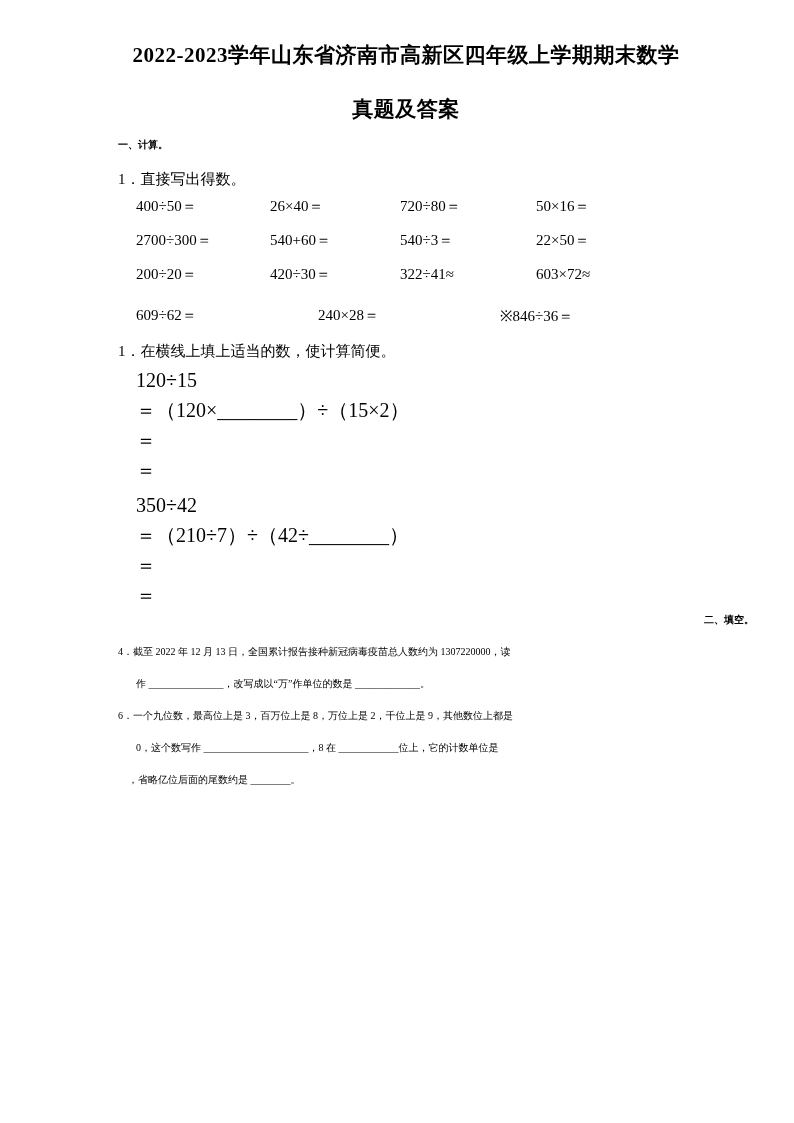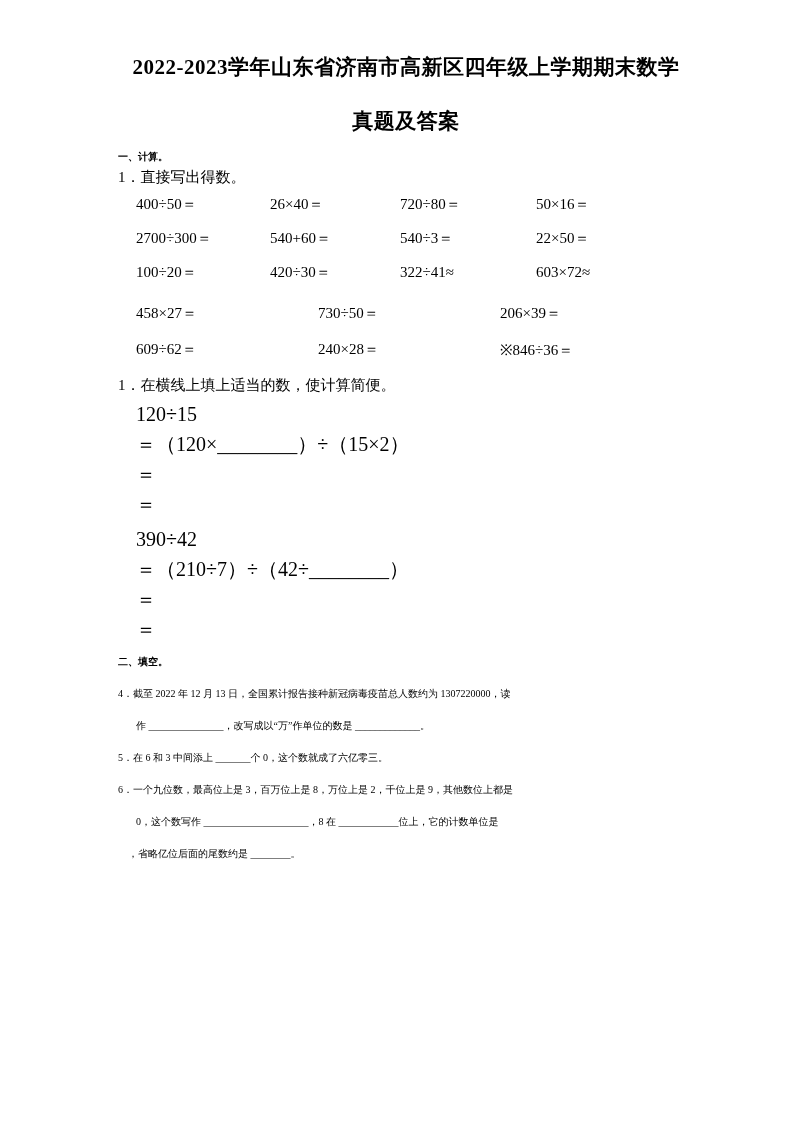--- a/index.html
+++ b/index.html
@@ -12,21 +12,21 @@
     height: 1123px;
     overflow: hidden;
     color: #000000;
     font-family: "Liberation Serif", "DejaVu Serif", serif;
     font-size: 15px;
   }
   .page {
     box-sizing: border-box;
     width: 794px;
     height: 1123px;
-    padding: 53px 40px 0 118px;
+    padding: 41px 40px 0 118px;
     background: #ffffff;
   }
 
   
   .doc-title {
     text-align: center;
     font-weight: bold;
     font-size: 21px;
     line-height: 28px;
     letter-spacing: 0.5px;
@@ -36,27 +36,28 @@
   .doc-title.second { margin-top: 26px; }
 
   
   .sec-heading {
     font-weight: bold;
     font-size: 10px;
     height: 20px;
     line-height: 20px;
   }
   .sec-heading.first  { margin-top: 12px; }
-  .sec-heading.second { margin-top: 8px; }
+  .sec-heading.second { margin-top: 0; text-align: right; }
 
   
   .q-label {
     font-size: 15px;
     height: 20px;
     line-height: 20px;
+    margin-top: 14px;
     white-space: nowrap;
   }
   .q-label.q2 { margin-top: 16px; }
   .q-label.q3 { margin-top: 8px; }
 
   
   .grid4 { margin-left: 18px; }
   .grid4 .grid-row {
     display: grid;
     grid-template-columns: 134px 130px 136px auto;
@@ -119,61 +120,55 @@
       <span class="cell">720÷80＝</span>
       <span class="cell">50×16＝</span>
     </div>
     <div class="grid-row">
       <span class="cell">2700÷300＝</span>
       <span class="cell">540+60＝</span>
       <span class="cell">540÷3＝</span>
       <span class="cell">22×50＝</span>
     </div>
     <div class="grid-row">
-      <span class="cell">100÷20＝</span>
+      <span class="cell">200÷20＝</span>
       <span class="cell">420÷30＝</span>
       <span class="cell">322÷41≈</span>
       <span class="cell">603×72≈</span>
     </div>
   </div>
 
 
   <div class="grid3">
-    <div class="grid-row">
-      <span class="cell">458×27＝</span>
-      <span class="cell">730÷50＝</span>
-      <span class="cell">206×39＝</span>
-    </div>
     <div class="grid-row">
       <span class="cell">609÷62＝</span>
       <span class="cell">240×28＝</span>
       <span class="cell">※846÷36＝</span>
     </div>
   </div>
 
   <div class="q-label q3">1．在横线上填上适当的数，使计算简便。</div>
 
   <div class="eq-block">
     <div class="eq-line">120÷15</div>
     <div class="eq-line">＝（120×________）÷（15×2）</div>
     <div class="eq-line">＝</div>
     <div class="eq-line">＝</div>
   </div>
 
   <div class="eq-block second">
-    <div class="eq-line">390÷42</div>
+    <div class="eq-line">350÷42</div>
     <div class="eq-line">＝（210÷7）÷（42÷________）</div>
     <div class="eq-line">＝</div>
     <div class="eq-line">＝</div>
   </div>
 
   <div class="sec-heading second">二、填空。</div>
 
   <div class="fill-lines">
     <div class="fill-line">4．截至 2022 年 12 月 13 日，全国累计报告接种新冠病毒疫苗总人数约为 1307220000，读</div>
     <div class="fill-line indent">作 _______________，改写成以“万”作单位的数是 _____________。</div>
-    <div class="fill-line">5．在 6 和 3 中间添上 _______个 0，这个数就成了六亿零三。</div>
     <div class="fill-line">6．一个九位数，最高位上是 3，百万位上是 8，万位上是 2，千位上是 9，其他数位上都是</div>
     <div class="fill-line indent">0，这个数写作 _____________________，8 在 ____________位上，它的计数单位是</div>
     <div class="fill-line indent2">，省略亿位后面的尾数约是 ________。</div>
   </div>
 
 </div>
 
 </body></html>

